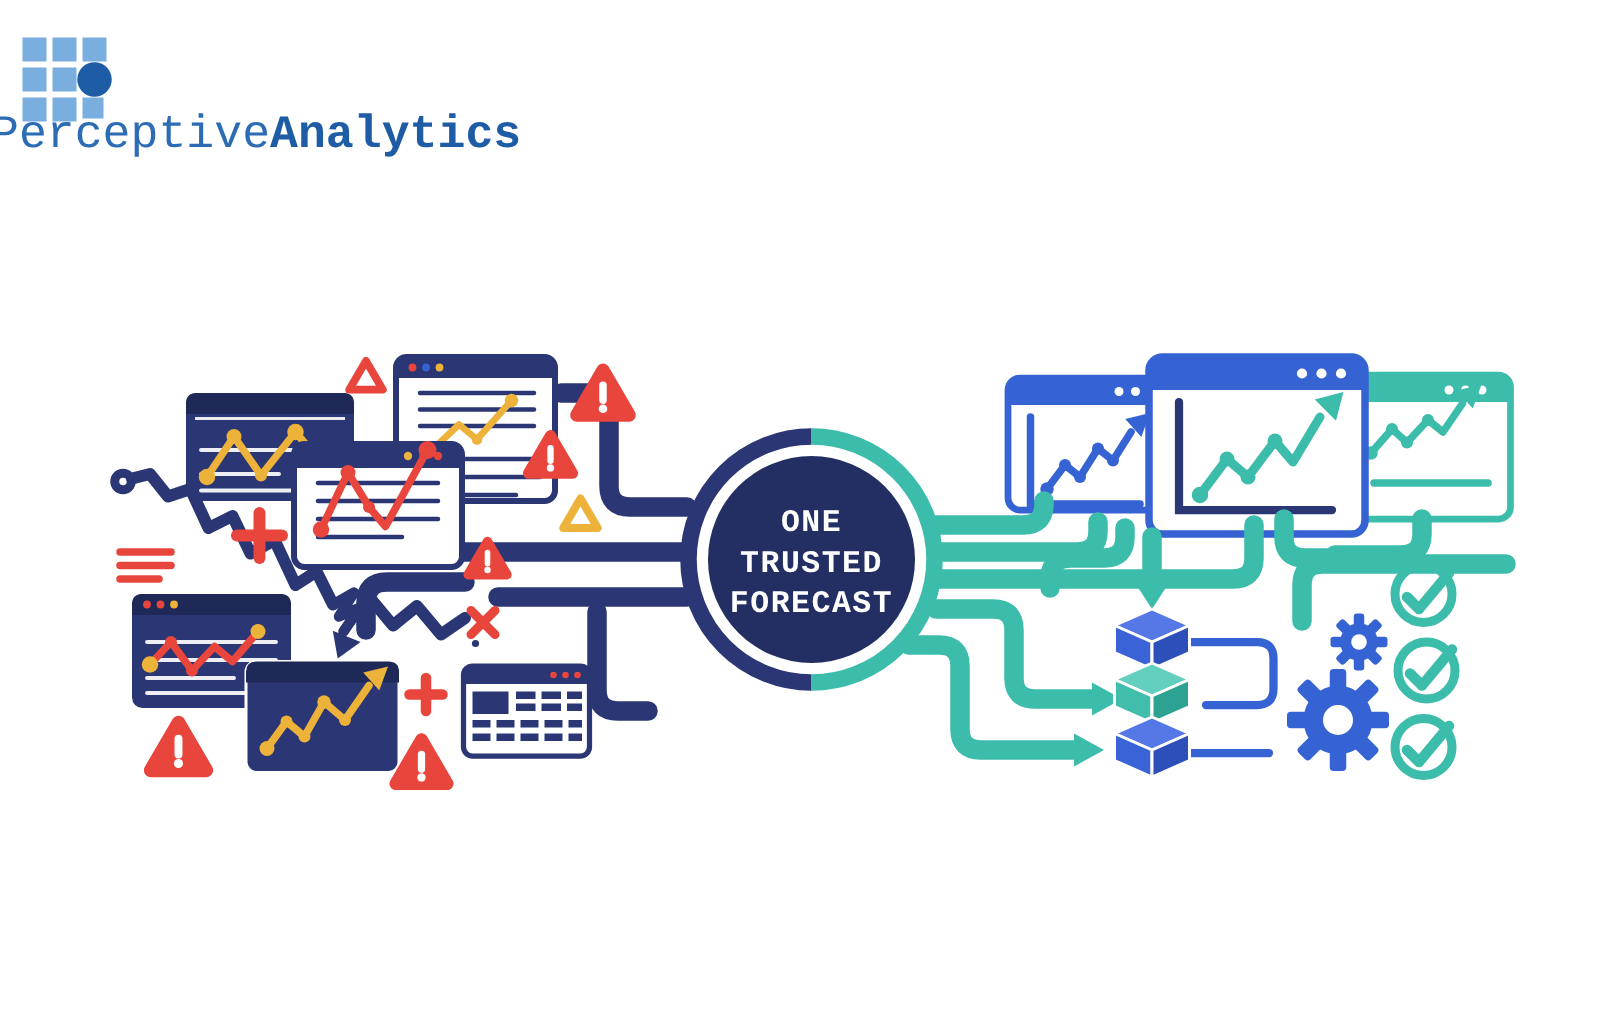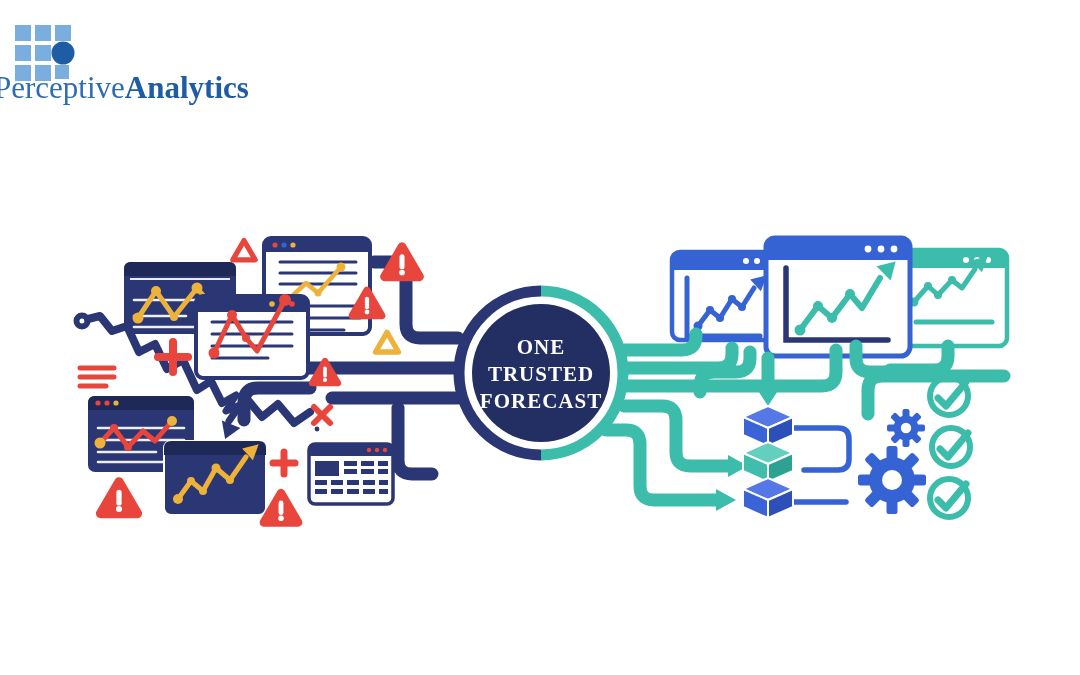--- a/index.html
+++ b/index.html
@@ -1,17 +1,17 @@
 <!DOCTYPE html>
 <html><head>
 <meta charset="utf-8">
 <style>
   html,body{margin:0;padding:0;background:#ffffff;}
   .canvas{position:relative;width:1080px;height:675px;background:#ffffff;overflow:hidden;
-          font-family:Liberation Serif, serif;}
+          font-family:Liberation Mono, monospace;}
   svg{position:absolute;left:0;top:0;}
   .pipe-navy{fill:none;stroke:#2b3674;stroke-width:13;stroke-linecap:round;stroke-linejoin:round;}
   .pipe-teal{fill:none;stroke:#3cbcab;stroke-width:13;stroke-linecap:round;stroke-linejoin:round;}
   .conn-blue{fill:none;stroke:#3563d4;stroke-width:5.5;stroke-linecap:round;stroke-linejoin:round;}
   .winline-navy{stroke:#2b3674;stroke-width:3;stroke-linecap:round;}
   .winline-white{stroke:#ffffff;stroke-width:2.6;stroke-linecap:round;opacity:.92;}
   .zig{fill:none;stroke-linecap:round;stroke-linejoin:round;}
   .tri-fill{fill:#e8453c;stroke:#e8453c;stroke-width:7;stroke-linejoin:round;}
   .badge-txt{fill:#ffffff;font-weight:bold;font-size:21px;letter-spacing:1px;text-anchor:middle;}
 </style>

